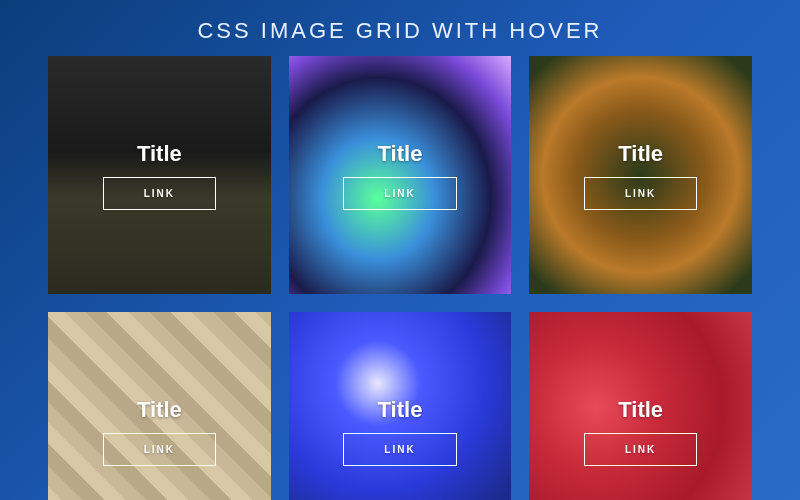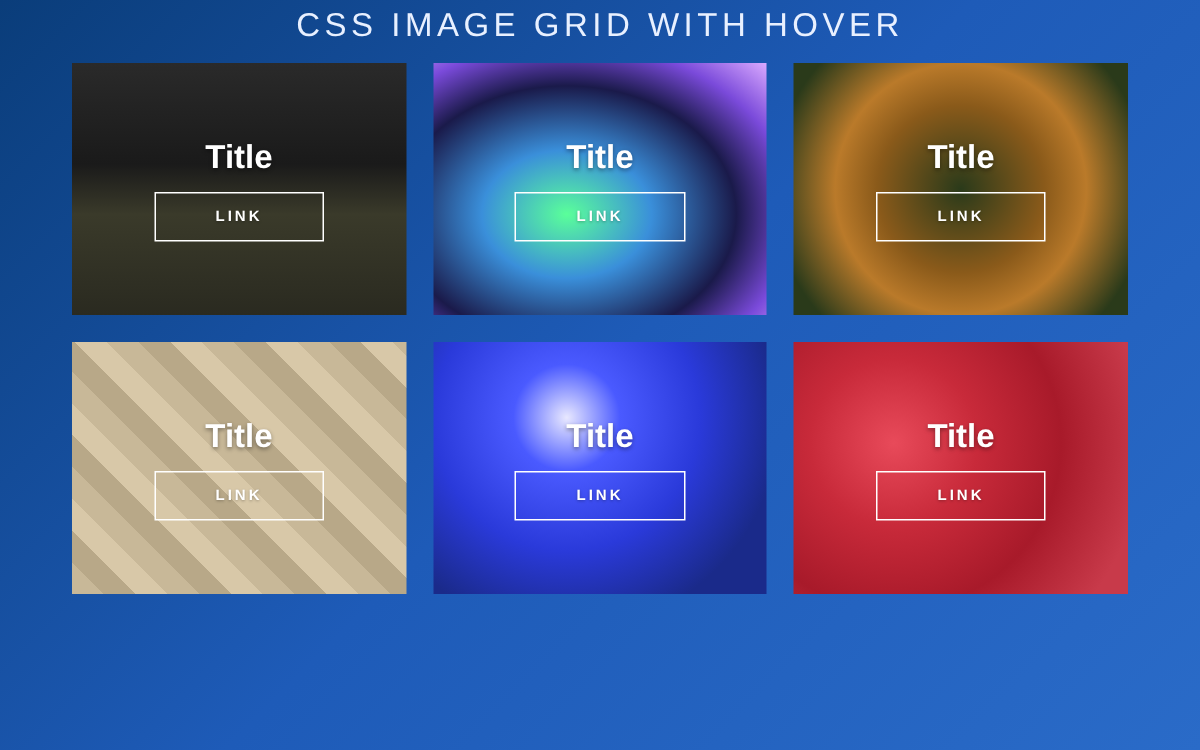--- a/index.html
+++ b/index.html
@@ -5,36 +5,36 @@
 * { margin: 0; padding: 0; box-sizing: border-box; }
 body {
   width: 800px;
   height: 500px;
   background: linear-gradient(135deg, #0a3d7a 0%, #1e5bb8 50%, #2a6bc8 100%);
   font-family: 'Segoe UI', Tahoma, sans-serif;
   overflow: hidden;
 }
 .page-title {
   text-align: center;
-  padding: 4px 0 12px;
+  padding: 18px 0 12px;
   font-size: 22px;
   font-weight: 300;
   letter-spacing: 3px;
   color: #e8f0ff;
   border-radius: 24px;
 }
 .grid {
   display: grid;
   grid-template-columns: repeat(3, 1fr);
   gap: 18px;
   padding: 0 48px;
 }
 .card {
   position: relative;
-  height: 168px;
+  height: 238px;
   background-size: cover;
   background-position: center;
   display: flex;
   flex-direction: column;
   align-items: center;
   justify-content: center;
   cursor: pointer;
 }
 .card-title {
   color: #fff;

